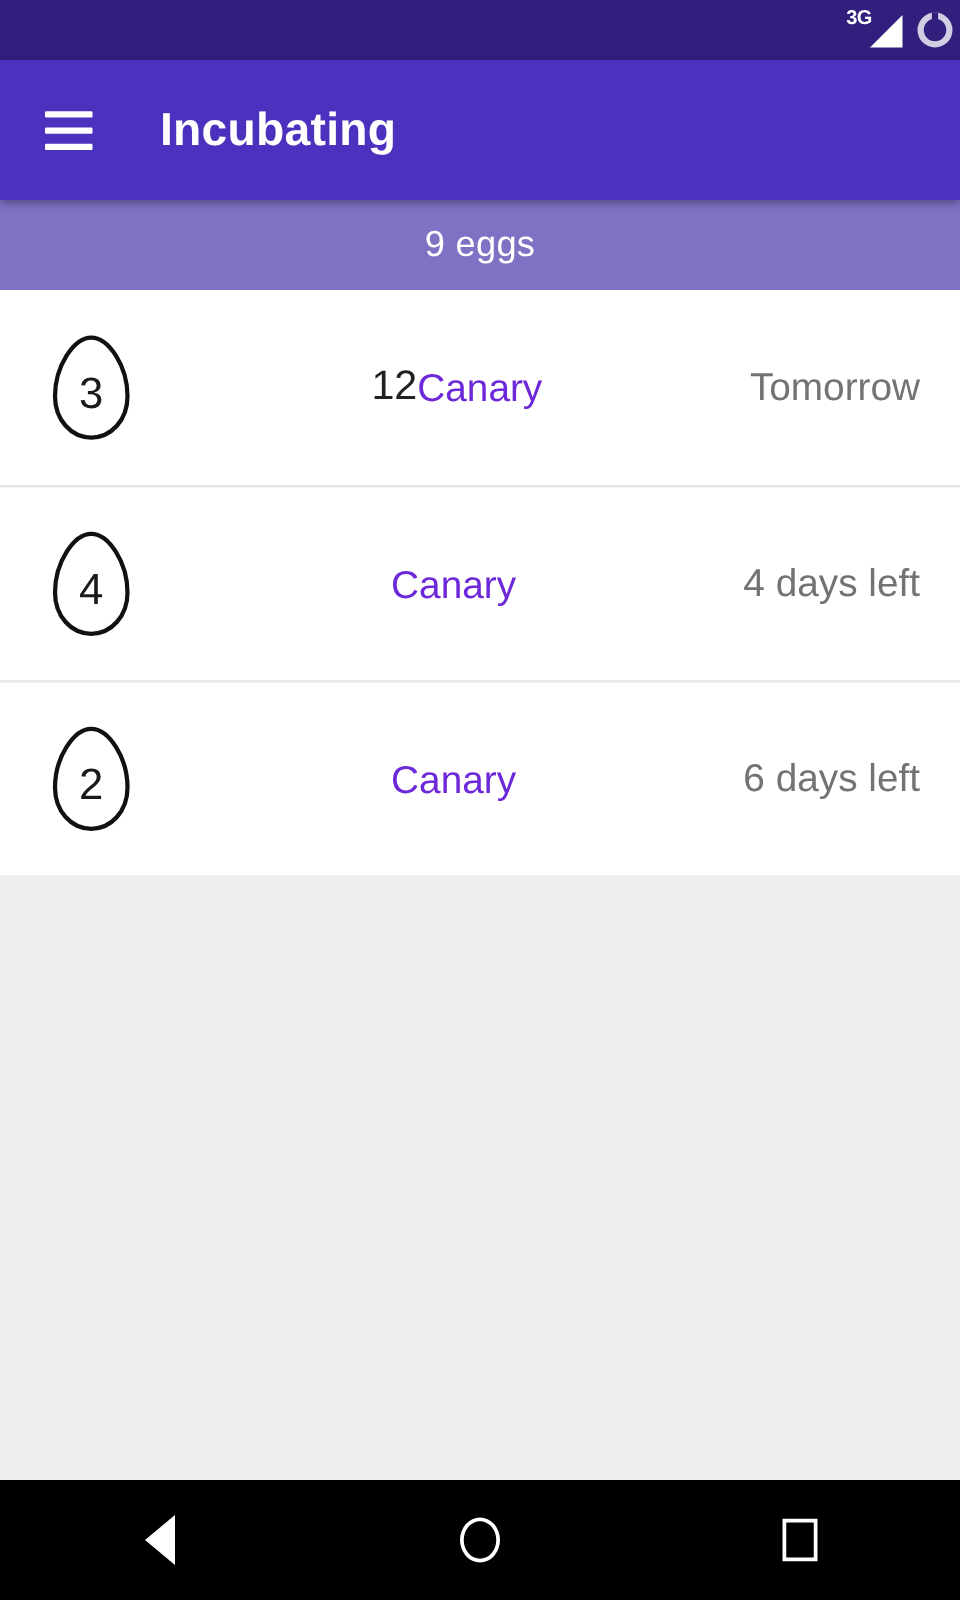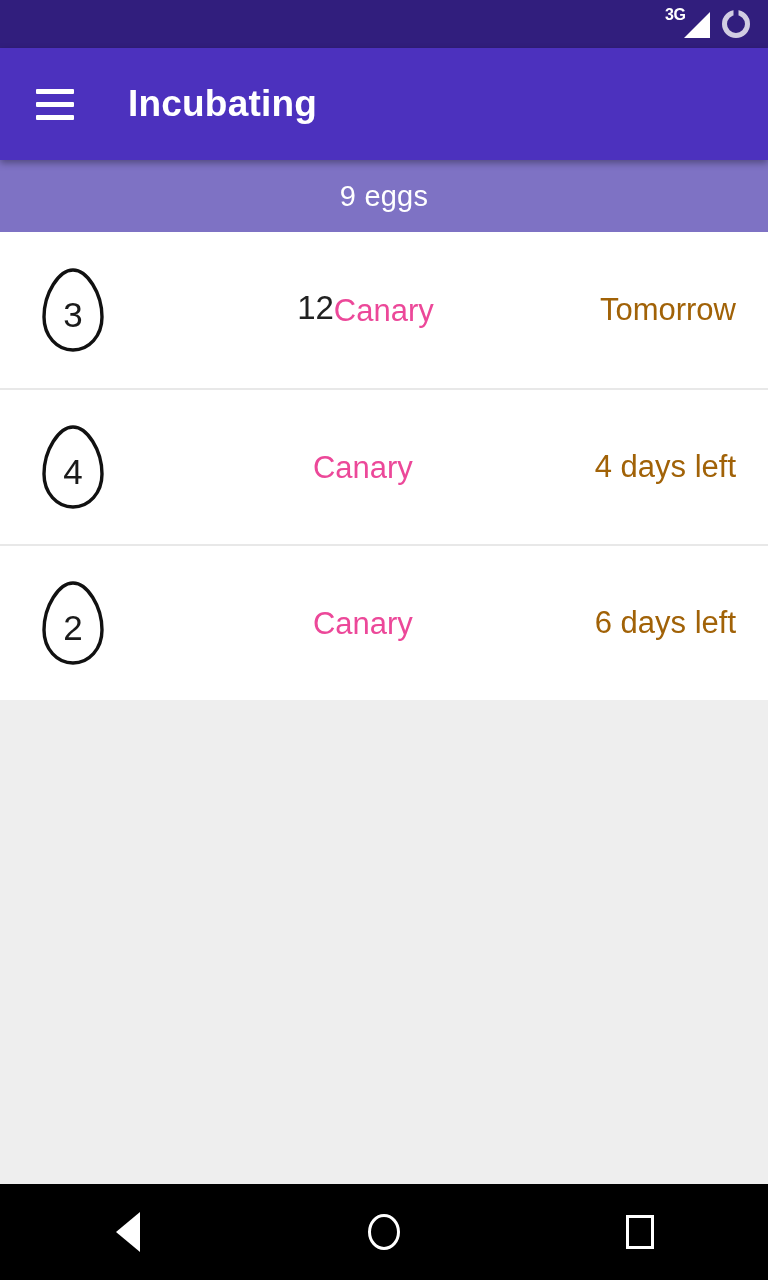--- a/index.html
+++ b/index.html
@@ -22,21 +22,21 @@
   
   #status-bar {
     position: absolute;
     top: 0; left: 0;
     width: 768px;
     height: 48px;
     background: #311e7d;
     display: flex;
     align-items: center;
     justify-content: flex-end;
-    padding-right: 18px;
+    padding-right: 6px;
     box-sizing: border-box;
   }
   .status-icons {
     display: flex;
     align-items: center;
     gap: 12px;
     height: 48px;
   }
   .signal-wrap {
     position: relative;
@@ -188,27 +188,27 @@
     flex: 1 1 auto;
     min-width: 0;
   }
   .item-primary {
     font-size: 33px;
     color: #212121;
     line-height: 1.18;
   }
   .item-secondary {
     font-size: 31px;
-    color: #ec4899;
+    color: #6d28d9;
     line-height: 1.25;
     margin-top: 3px;
   }
   .item-meta {
     font-size: 31px;
-    color: #a16207;
+    color: #737373;
     flex: 0 0 auto;
     white-space: nowrap;
   }
 
   
   #nav-bar {
     position: absolute;
     left: 0;
     bottom: 0;
     width: 768px;

